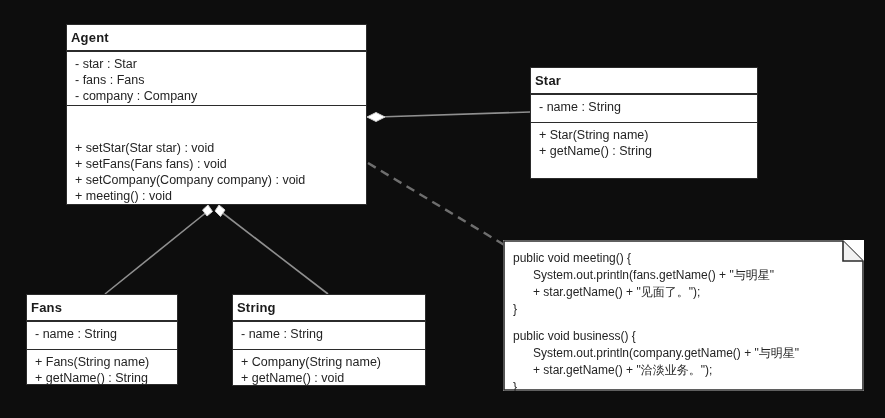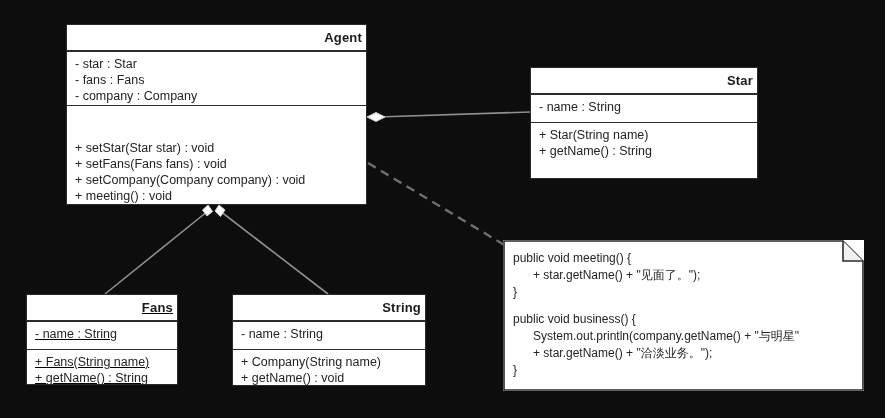--- a/index.html
+++ b/index.html
@@ -18,21 +18,21 @@
 
   
   .uml-class {
     position: absolute;
     background: #ffffff;
     border: 1.5px solid #2b2b2b;
     box-sizing: border-box;
     overflow: hidden;
   }
   .uml-title {
-    text-align: right;
+    text-align: left;
     font-weight: bold;
     font-size: 13px;
     color: #1b1b1b;
     padding: 5px 4px 5px 4px;
     box-sizing: border-box;
     letter-spacing: 0.2px;
   }
   .uml-sep {
     height: 1.5px;
     background: #2b2b2b;
@@ -127,21 +127,21 @@
     <div class="uml-compartment" style="height:27px;">
       <div class="uml-member">- name : String</div>
     </div>
     <div class="uml-sep"></div>
     <div class="uml-compartment" style="padding-top:4px;">
       <div class="uml-member">+ Star(String name)</div>
       <div class="uml-member">+ getName() : String</div>
     </div>
   </div>
 
-  <div class="uml-class" style="left:26px; top:294px; width:152px; height:91px;text-decoration:underline;">
+  <div class="uml-class" style="left:26px; top:294px; width:152px; height:91px;">
     <div class="uml-title">Fans</div>
     <div class="uml-sep"></div>
     <div class="uml-compartment" style="height:27px;">
       <div class="uml-member">- name : String</div>
     </div>
     <div class="uml-sep"></div>
     <div class="uml-compartment" style="padding-top:4px;">
       <div class="uml-member">+ Fans(String name)</div>
       <div class="uml-member">+ getName() : String</div>
     </div>
@@ -160,20 +160,21 @@
     </div>
   </div>
 
   <div class="uml-note" style="left:503px; top:240px; width:361px; height:151px;">
     <svg width="361" height="151" viewBox="0 0 361 151" style="position:absolute;left:0;top:0;">
       <path d="M1,1 L340,1 L360,21 L360,150 L1,150 Z" fill="#ffffff" stroke="#2b2b2b" stroke-width="1.6"></path>
       <path d="M340,1 L340,21 L360,21" fill="#f2f2f2" stroke="#2b2b2b" stroke-width="1.6"></path>
     </svg>
     <div class="note-body">
       <div class="note-line">public void meeting() {</div>
+      <div class="note-line">      System.out.println(fans.getName() + "与明星"</div>
       <div class="note-line">      + star.getName() + "见面了。");</div>
       <div class="note-line">}</div>
       <div class="note-blank"></div>
       <div class="note-line">public void business() {</div>
       <div class="note-line">      System.out.println(company.getName() + "与明星"</div>
       <div class="note-line">      + star.getName() + "洽淡业务。");</div>
       <div class="note-line">}</div>
     </div>
   </div>
 

